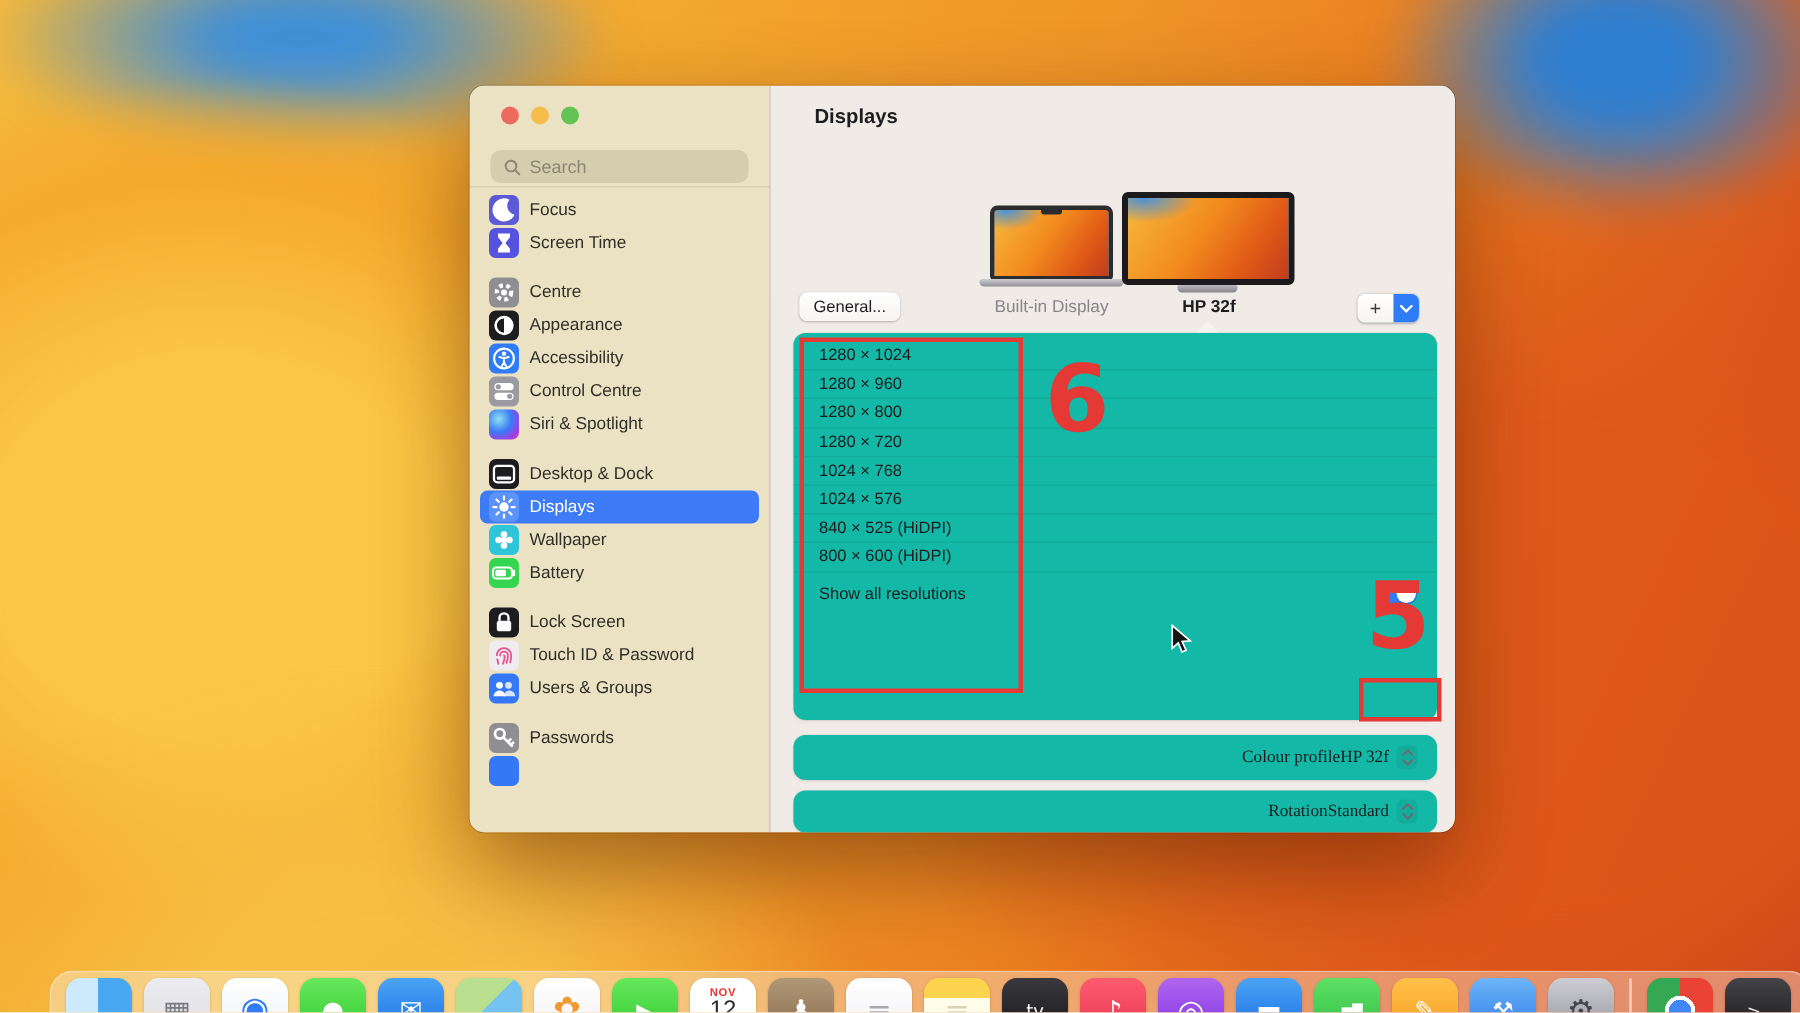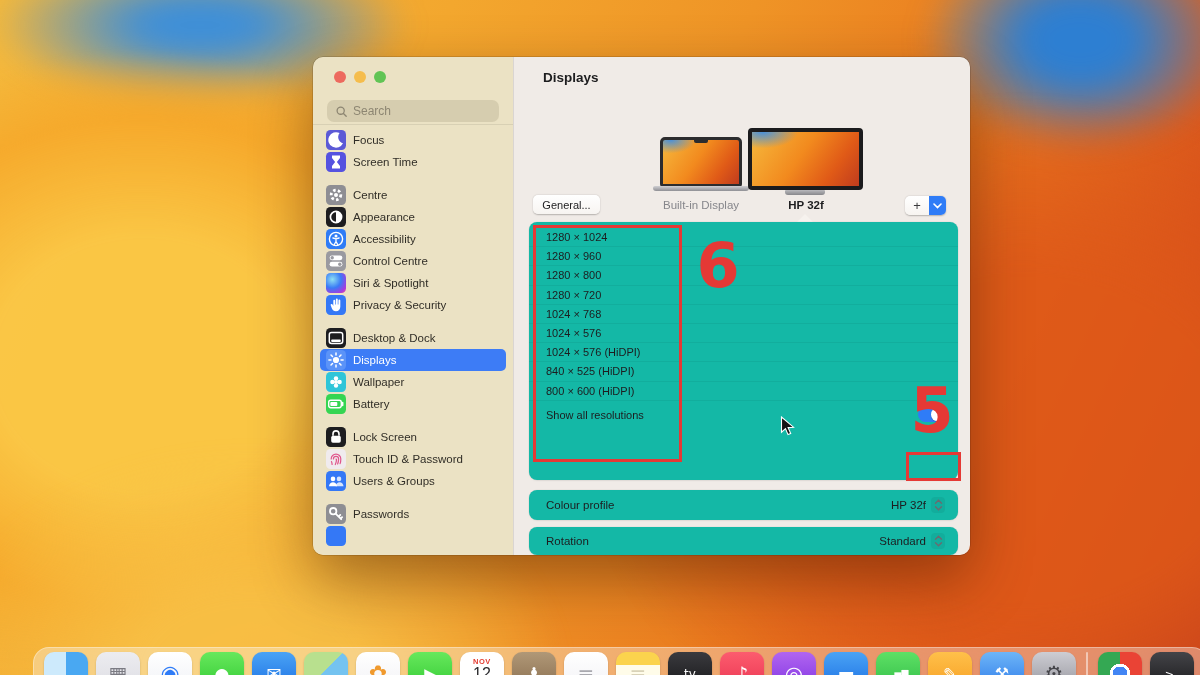--- a/index.html
+++ b/index.html
@@ -74,21 +74,21 @@
   .card.resolutions { top:165px; height:258px; padding-top:6px; }
   .res-row { height:19.2px; display:flex; align-items:center; padding-left:17px; border-bottom:1px solid rgba(0,0,0,.05); }
   .res-row span { font-size:11px; color:#1d1d1f; }
   .showall-row { height:28px; display:flex; align-items:center; justify-content:space-between; padding:0 13px 0 17px; }
   .showall-row .lbl { font-size:11px; color:#1d1d1f; }
   .toggle { width:27px; height:15px; border-radius:8px; background:#c8c8cd; position:relative; }
   .toggle.on { background:#2f7cf7; }
   .toggle .knob { position:absolute; top:1.2px; width:12.6px; height:12.6px; border-radius:50%; background:#fff;
     box-shadow:0 .5px 1px rgba(0,0,0,.3); }
   .toggle.on .knob { right:1.2px; }
-  .card.setting { height:30px; display:flex; align-items:center; justify-content:space-between; padding:0 13px 0 17px; }
+  .card.setting { height:30px; display:flex; align-items:center; justify-content:flex-end; padding:0 13px 0 17px;font-family:Liberation Serif, serif; }
   .card.colour { top:433px; }
   .card.rotation { top:470px; height:28px; }
   .set-lbl { font-size:11.5px; color:#1d1d1f; }
   .set-val { display:flex; align-items:center; gap:5px; }
   .set-val .val { font-size:11.5px; color:#1d1d1f; }
   .stepper { width:14px; height:16px; border-radius:4px; background:rgba(0,0,0,.06); display:flex; align-items:center; justify-content:center; }
 
   
   .ann-box { position:absolute; border:3.5px solid #e53935; }
   .box6 { left:533px; top:225px; width:149px; height:237px; }
@@ -198,28 +198,20 @@
                   <circle cx="6.2" cy="6.8" r="1.7" fill="#9a9aa0"></circle>
                   <circle cx="13.8" cy="13.2" r="1.7" fill="#9a9aa0"></circle>
                 </svg>
               </div>
               <span class="sb-label">Control Centre</span>
             </div>
             <div class="sb-row">
               <div class="tile siri"></div>
               <span class="sb-label">Siri &amp; Spotlight</span>
             </div>
-            <div class="sb-row">
-              <div class="tile" style="background: rgb(52, 120, 246);">
-                <svg viewBox="0 0 20 20" fill="#fff">
-                  <path d="M7.3 10.9V5.7a.95.95 0 0 1 1.9 0v3.9h.65V4.5a.95.95 0 0 1 1.9 0v5.1h.65V5.4a.95.95 0 0 1 1.9 0v6.3c0 2.7-1.8 4.6-4.3 4.6-2.1 0-3.5-1.1-4.2-3l-1.1-3c-.2-.55.05-1.1.6-1.3.5-.2 1.05.05 1.3.55z"></path>
-                </svg>
-              </div>
-              <span class="sb-label">Privacy &amp; Security</span>
-            </div>
           </div>
           <div class="sb-group">
             <div class="sb-row">
               <div class="tile" style="background: rgb(29, 29, 31);">
                 <svg viewBox="0 0 20 20" fill="#fff">
                   <rect x="3.3" y="4.5" width="13.4" height="11" rx="2.2" fill="none" stroke="#fff" stroke-width="1.5"></rect>
                   <rect x="5.3" y="11.6" width="9.4" height="2.3" rx=".6"></rect>
                 </svg>
               </div>
               <span class="sb-label">Desktop &amp; Dock</span>
@@ -350,23 +342,20 @@
             <div class="res-row">
               <span>1280 × 720</span>
             </div>
             <div class="res-row">
               <span>1024 × 768</span>
             </div>
             <div class="res-row">
               <span>1024 × 576</span>
             </div>
             <div class="res-row">
-              <span>1024 × 576 (HiDPI)</span>
-            </div>
-            <div class="res-row">
               <span>840 × 525 (HiDPI)</span>
             </div>
             <div class="res-row">
               <span>800 × 600 (HiDPI)</span>
             </div>
           </div>
         <div class="showall-row">
           <span class="lbl">Show all resolutions</span>
           <div class="toggle on" id="showall-toggle">
             <div class="knob"></div>

